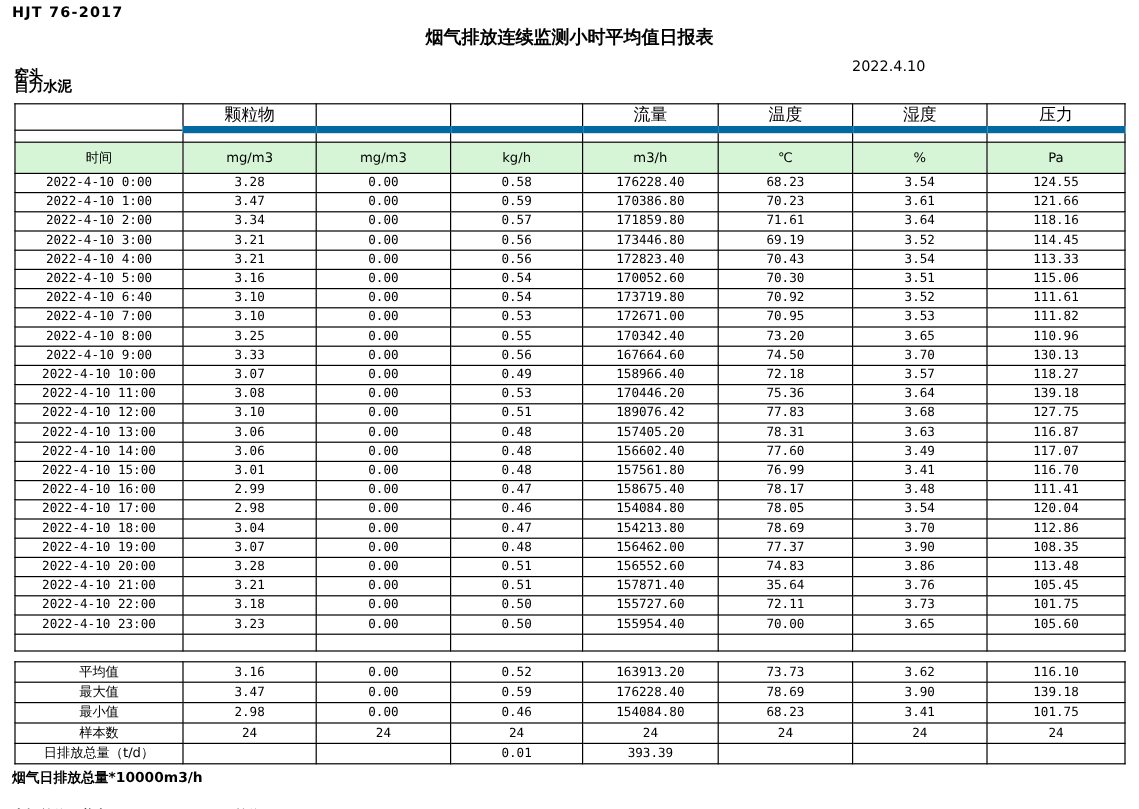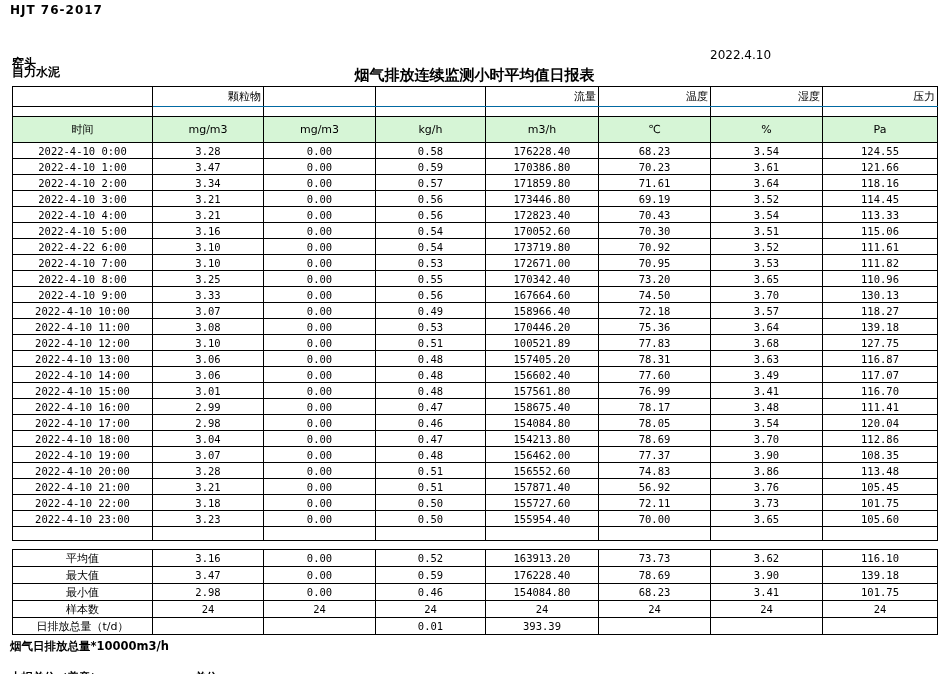--- a/index.html
+++ b/index.html
@@ -3,34 +3,34 @@
 <meta charset="utf-8">
 <style>
   * { margin:0; padding:0; box-sizing:border-box; }
   html,body { background:#fff; }
   body { width:949px; height:674px; overflow:hidden;
          font-family:"DejaVu Sans","Liberation Sans",sans-serif; color:#000; }
   .page { position:relative; width:949px; height:674px; background:#fff; }
 
   .doc-header { position:relative; height:86px;padding-left:16px; }
   .std-code   { position:absolute; left:10px;  top:3px;  font-weight:bold; font-size:12px; letter-spacing:1px; }
-  .rpt-title  { position:absolute; left:0; right:0; top:22px; text-align:center; font-weight:bold; font-size:15px;margin-top:44px; }
+  .rpt-title  { position:absolute; left:0; right:0; top:22px; text-align:center; font-weight:bold; font-size:15px; }
   .company    { position:absolute; left:12px; top:38px; font-weight:bold; font-size:12px;margin-top:26px; }
   .location   { position:absolute; left:12px; top:55px; font-weight:bold; font-size:12px; }
   .rpt-date   { position:absolute; left:710px; top:48px; font-size:12px; }
 
   table { border-collapse:collapse; table-layout:fixed; margin-left:12px; width:925px; }
   td { border:1px solid #000; text-align:center; font-size:11px; height:16px;
        overflow:hidden; white-space:nowrap; padding:0 2px; }
   .num { font-family:"DejaVu Sans Mono","Liberation Mono",monospace; font-size:10.5px; }
   tr.h1 td { height:20px; border-bottom:none; }
   tr.h1 td.split { border-bottom:1px solid #000; }
   tr.h2 td { height:10px; border-top:none; }
   tr.h2 td.split { border-top:1px solid #000; }
-  tr.h1 td.lbl { border-bottom:1px solid #0369a1; font-size:11px;text-align:right; }
+  tr.h1 td.lbl { border-bottom:6px solid #0369a1; font-size:14px; }
   tr.units td { background:#d6f5d6; height:26px; font-size:11px; }
   tr.empty-row td { height:14px; }
   .tbl-gap { height:8px; }
   .summary td { height:17px; }
   .sum-label { font-size:11px; }
 
   .doc-footer { position:relative; margin-top:4px; margin-left:10px; font-size:11.5px; }
   .doc-footer .f-line1 { font-weight:bold; margin-bottom:16px; }
   .doc-footer .f-line2 span { font-weight:bold; }
   .doc-footer .unit-label { position:absolute; left:185px; }
@@ -146,21 +146,21 @@
           <td class="num">2022-4-10 5:00</td>
           <td class="num">3.16</td>
           <td class="num">0.00</td>
           <td class="num">0.54</td>
           <td class="num">170052.60</td>
           <td class="num">70.30</td>
           <td class="num">3.51</td>
           <td class="num">115.06</td>
         </tr>
         <tr>
-          <td class="num">2022-4-22 6:00</td>
+          <td class="num">2022-4-10 6:40</td>
           <td class="num">3.10</td>
           <td class="num">0.00</td>
           <td class="num">0.54</td>
           <td class="num">173719.80</td>
           <td class="num">70.92</td>
           <td class="num">3.52</td>
           <td class="num">111.61</td>
         </tr>
         <tr>
           <td class="num">2022-4-10 7:00</td>
@@ -210,21 +210,21 @@
           <td class="num">170446.20</td>
           <td class="num">75.36</td>
           <td class="num">3.64</td>
           <td class="num">139.18</td>
         </tr>
         <tr>
           <td class="num">2022-4-10 12:00</td>
           <td class="num">3.10</td>
           <td class="num">0.00</td>
           <td class="num">0.51</td>
-          <td class="num">100521.89</td>
+          <td class="num">189076.42</td>
           <td class="num">77.83</td>
           <td class="num">3.68</td>
           <td class="num">127.75</td>
         </tr>
         <tr>
           <td class="num">2022-4-10 13:00</td>
           <td class="num">3.06</td>
           <td class="num">0.00</td>
           <td class="num">0.48</td>
           <td class="num">157405.20</td>
@@ -301,21 +301,21 @@
           <td class="num">74.83</td>
           <td class="num">3.86</td>
           <td class="num">113.48</td>
         </tr>
         <tr>
           <td class="num">2022-4-10 21:00</td>
           <td class="num">3.21</td>
           <td class="num">0.00</td>
           <td class="num">0.51</td>
           <td class="num">157871.40</td>
-          <td class="num">56.92</td>
+          <td class="num">35.64</td>
           <td class="num">3.76</td>
           <td class="num">105.45</td>
         </tr>
         <tr>
           <td class="num">2022-4-10 22:00</td>
           <td class="num">3.18</td>
           <td class="num">0.00</td>
           <td class="num">0.50</td>
           <td class="num">155727.60</td>
           <td class="num">72.11</td>

